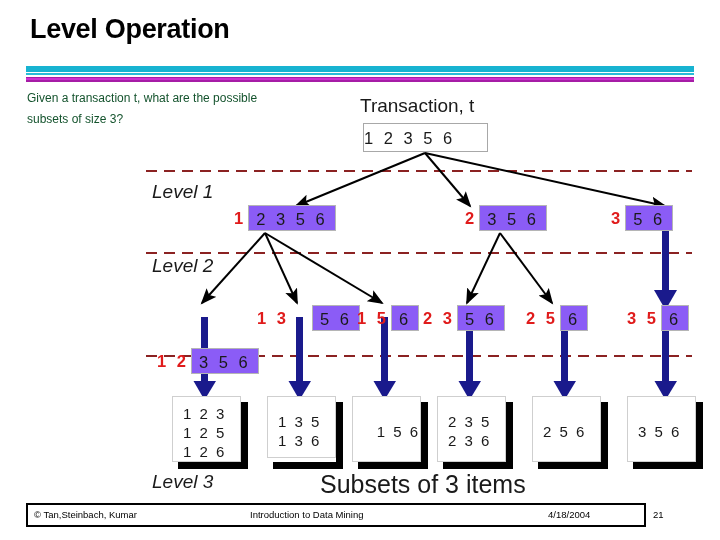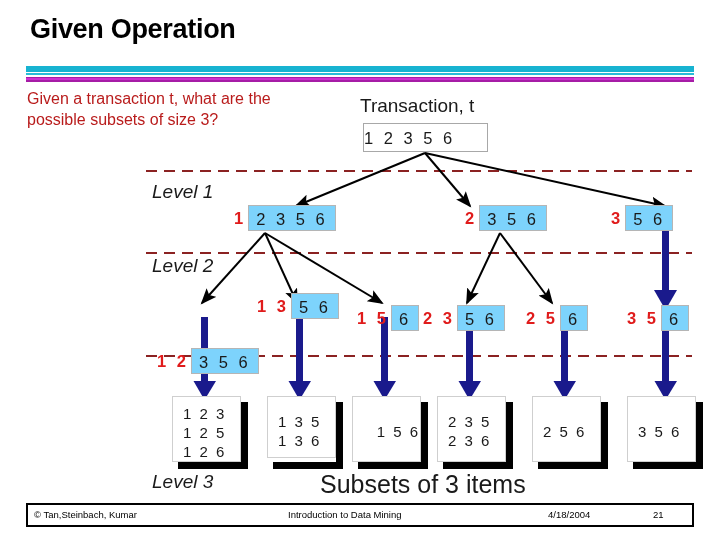--- a/index.html
+++ b/index.html
@@ -61,23 +61,23 @@
     height: 2px;
     background: #cf2fd0;
   }
 
   
   #question-text {
     position: absolute;
     left: 27px;
     top: 88px;
     width: 260px;
-    font-size: 16px;
+    font-size: 12px;
     line-height: 21px;
-    color: #b91c1c;
+    color: #14532d;
   }
 
   
   #diagram {
     position: absolute;
     left: 0;
     top: 85px;
     width: 720px;
     height: 415px;
   }
@@ -142,21 +142,21 @@
   .node .prefix {
     font-size: 16.5px;
     font-weight: bold;
     color: #e01b1b;
     letter-spacing: 3px;
     padding-right: 2px;
     line-height: 26px;
   }
   .node .suffix-box {
     border: 1px solid #b5b5b5;
-    background: #7dd3fc;
+    background: #8b5cf6;
     height: 26px;
     line-height: 26px;
     box-sizing: border-box;
     padding: 0 7px;
     font-size: 16.5px;
     letter-spacing: 3px;
     color: #1a1a1a;
   }
 
   
@@ -176,42 +176,42 @@
     position: absolute;
     background: #000000;
   }
   .result-row { white-space: nowrap; }
 
   
   #footer {
     position: absolute;
     left: 26px;
     top: 503px;
-    width: 668px;
+    width: 620px;
     height: 24px;
     border: 2px solid #000000;
     box-sizing: border-box;
     background: #ffffff;
   }
   .footer-cell {
     position: absolute;
     font-size: 9.5px;
     line-height: 20px;
     color: #000000;
     white-space: nowrap;
   }
   #footer-copyright { left: 6px; top: 0; }
-  #footer-center    { left: 222px; top: 0; margin-left: 38px; }
+  #footer-center    { left: 222px; top: 0; }
   #footer-date      { left: 520px; top: 0; }
   #footer-page      { left: 625px; top: 0; }
 </style>
 </head>
 <body>
 
-<div id="slide-title">Given Operation</div>
+<div id="slide-title">Level Operation</div>
 
 <div id="divider-cyan"></div>
 <div id="divider-cyan-thin"></div>
 <div id="divider-magenta"></div>
 <div id="divider-magenta-light"></div>
 
 <div id="question-text">Given a transaction t, what are the possible subsets of size 3?</div>
 
 <div id="diagram">
 
@@ -291,21 +291,21 @@
   </div>
   <div class="node" style="left:611px; top:120px;">
     <span class="prefix">3</span>
     <span class="suffix-box">5 6</span>
   </div>
 
   <div class="node" style="left:157px; top:220px;margin-top:43px;">
     <span class="prefix">1 2</span>
     <span class="suffix-box">3 5 6</span>
   </div>
-  <div class="node" style="left:257px; top:208px;">
+  <div class="node" style="left:257px; top:220px;gap:21px;">
     <span class="prefix">1 3</span>
     <span class="suffix-box">5 6</span>
   </div>
   <div class="node" style="left:357px; top:220px;justify-content:flex-end;">
     <span class="prefix">1 5</span>
     <span class="suffix-box">6</span>
   </div>
   <div class="node" style="left:423px; top:220px;">
     <span class="prefix">2 3</span>
     <span class="suffix-box">5 6</span>

